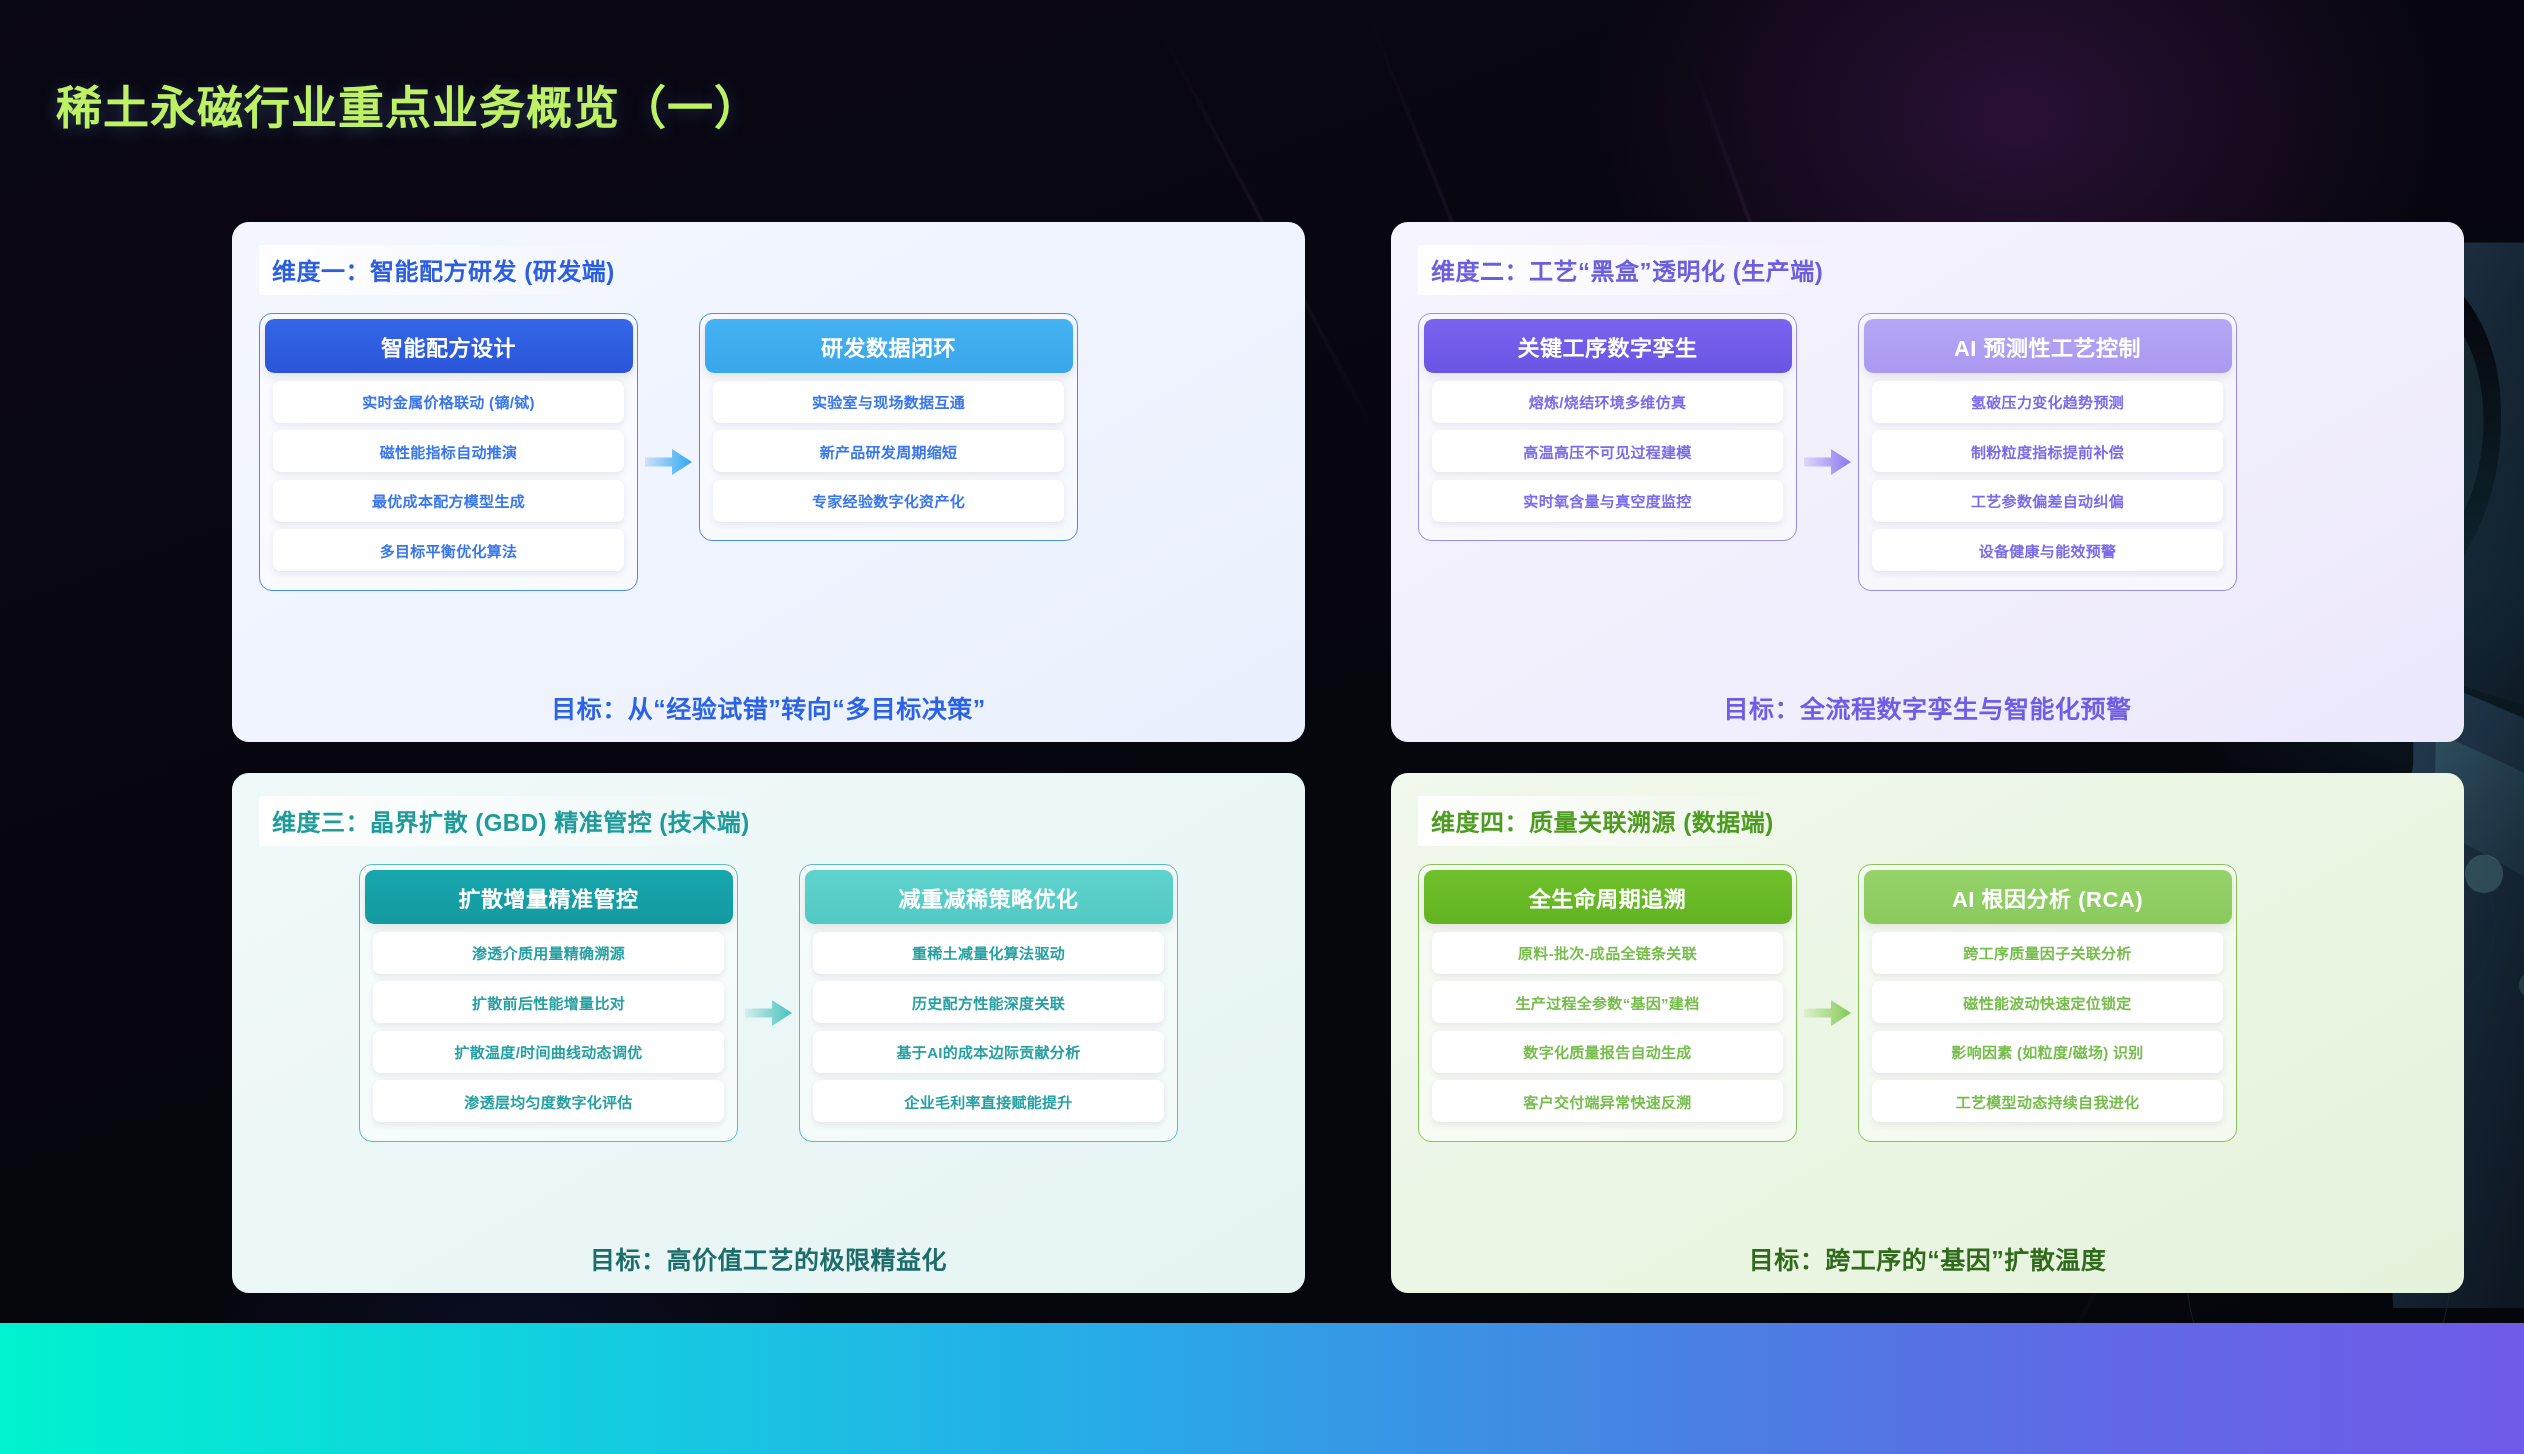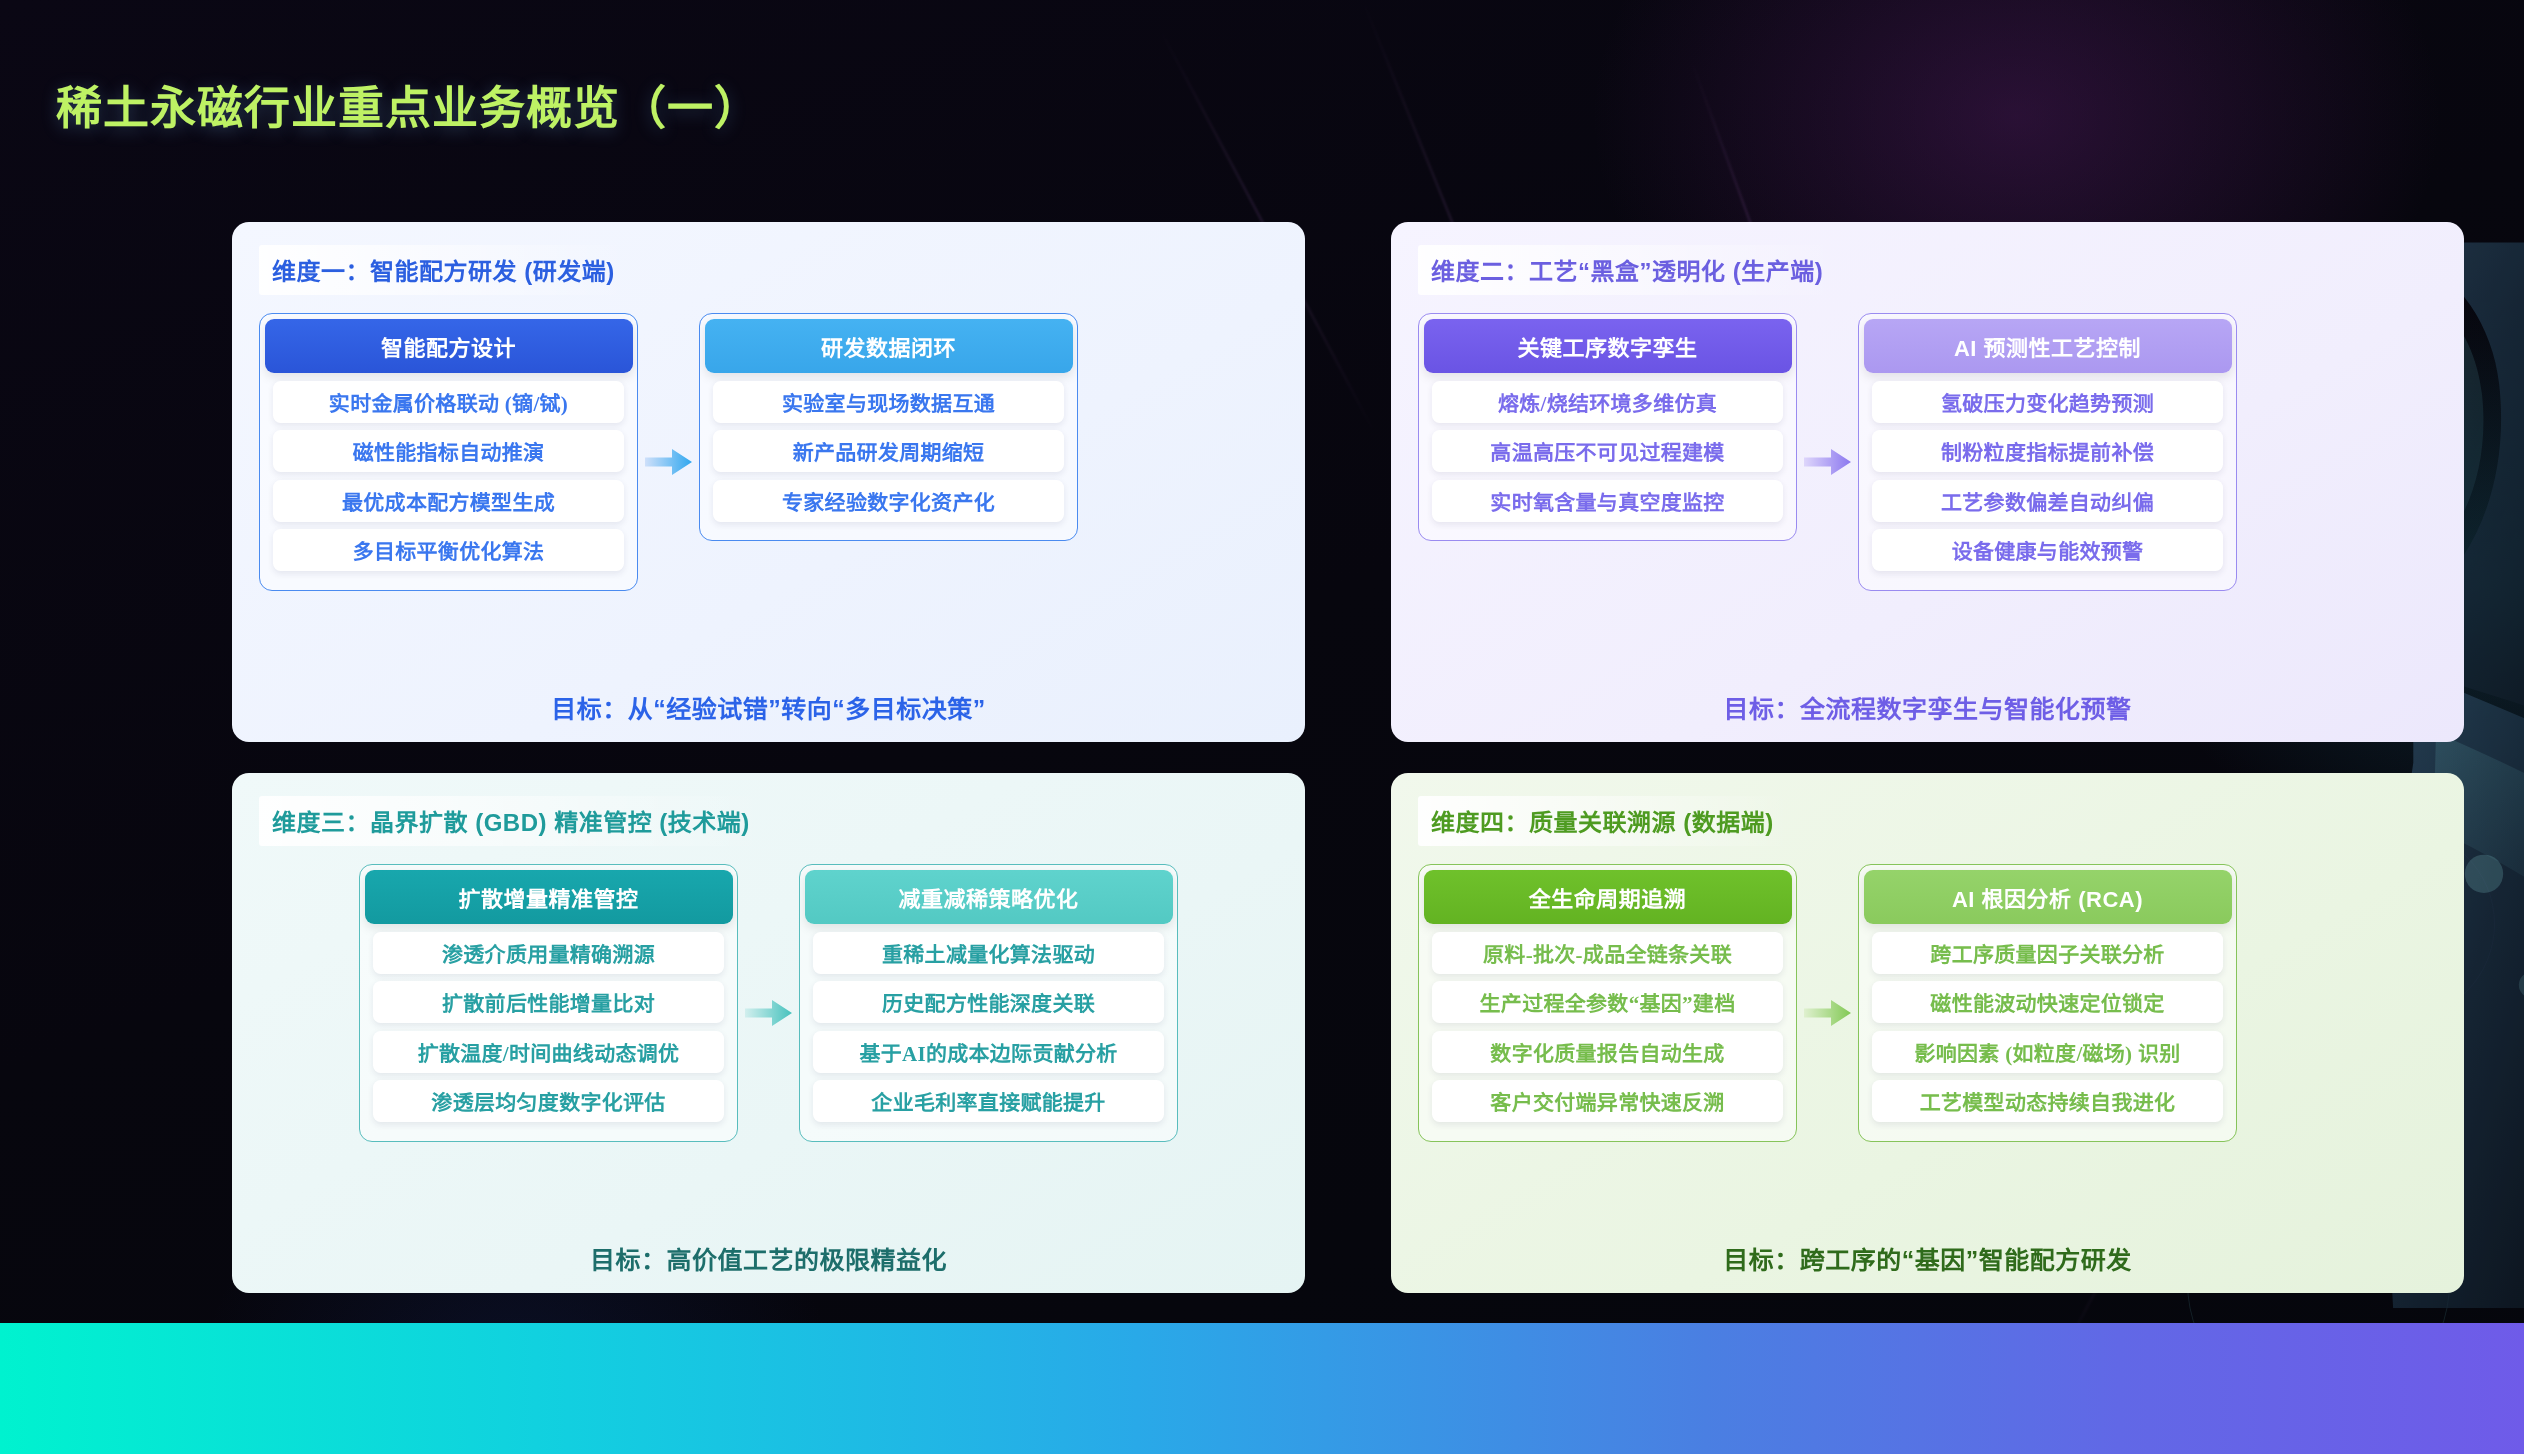--- a/index.html
+++ b/index.html
@@ -75,22 +75,22 @@
   .q1 .colhead.b { background:linear-gradient(180deg,#45b2f2,#38a6ea); }
   .q2 .colhead.a { background:linear-gradient(180deg,#7a63ef,#6a54e4); }
   .q2 .colhead.b { background:linear-gradient(180deg,#b7a6f5,#ab98f0); }
   .q3 .colhead.a { background:linear-gradient(180deg,#18a7ad,#139aa0); }
   .q3 .colhead.b { background:linear-gradient(180deg,#5fd3cd,#53c9c3); }
   .q4 .colhead.a { background:linear-gradient(180deg,#6fc12b,#63b322); }
   .q4 .colhead.b { background:linear-gradient(180deg,#95d36a,#8aca5d); }
 
   .item { margin:0 13px 7.6px 13px; height:42px; border-radius:7.6px;
           background:#ffffff; display:flex; align-items:center; justify-content:center;
-          font-size:21px; font-weight:600; letter-spacing:0.3px; white-space:nowrap;
-          box-shadow:0 2.5px 6.6px rgba(30,40,80,.085);font-family:Liberation Serif, serif; }
+          font-size:15px; font-weight:600; letter-spacing:0.3px; white-space:nowrap;
+          box-shadow:0 2.5px 6.6px rgba(30,40,80,.085); }
   .q1 .item { color:#3a77ef; }
   .q2 .item { color:#7a6cec; }
   .q3 .item { color:#28a0a3; }
   .q4 .item { color:#77bd4d; }
 
   .arrowcell { width:61px; align-self:center; display:flex; align-items:center; justify-content:center;
                margin-top:20px; }
   .arrow { width:47px; height:28px; }
 
   .goal { margin-top:auto; padding-top:17px; text-align:center;
@@ -261,19 +261,19 @@
         </svg>
       </div>
       <div class="colbox">
         <div class="colhead b">AI 根因分析 (RCA)</div>
         <div class="item">跨工序质量因子关联分析</div>
         <div class="item">磁性能波动快速定位锁定</div>
         <div class="item">影响因素 (如粒度/磁场) 识别</div>
         <div class="item">工艺模型动态持续自我进化</div>
       </div>
     </div>
-    <div class="goal">目标：跨工序的“基因”智能配方研发</div>
+    <div class="goal">目标：跨工序的“基因”扩散温度</div>
   </section>
 
 </div>
 
 <div id="band"></div>
 
 
 </body></html>

